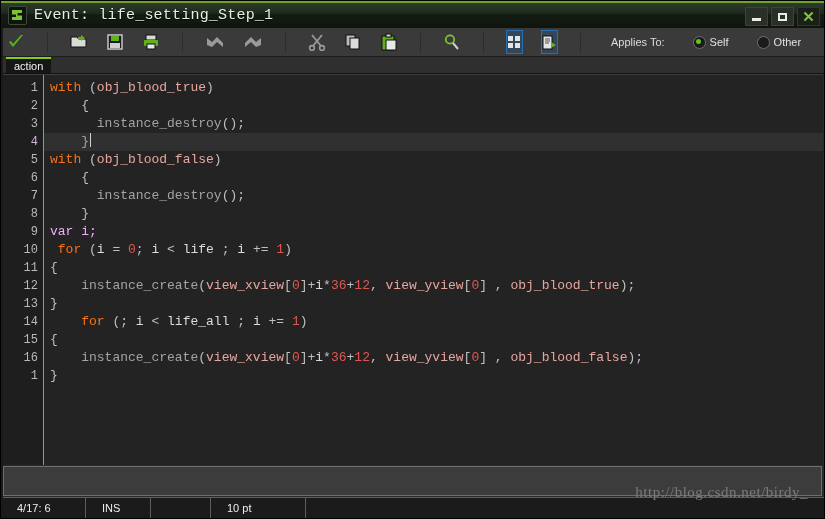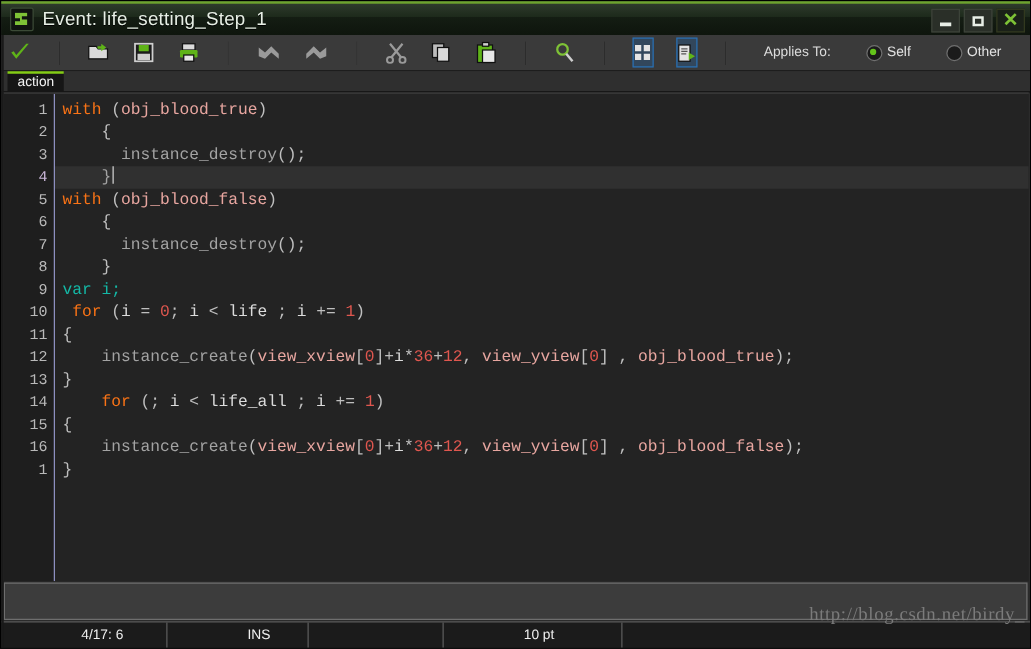--- a/index.html
+++ b/index.html
@@ -28,21 +28,21 @@
     background:#101410;border:1px solid #3b4a36;border-radius:2px;
     position:relative;flex:0 0 auto;
   }
   .title-icon:before{
     content:"";position:absolute;left:3px;top:3px;width:10px;height:10px;
     background:#7ec236;
     clip-path:polygon(0 0,100% 0,100% 30%,55% 30%,55% 55%,100% 55%,100% 100%,0 100%,0 70%,40% 70%,40% 45%,0 45%);
   }
   .title-text{
     color:#e7efe5;font-size:15px;letter-spacing:.2px;
-    font-family:Liberation Sans, sans-serif;
+    font-family:Liberation Mono, monospace;
     text-shadow:0 1px 0 #000;
   }
   .win-buttons{position:absolute;right:4px;top:4px;display:flex;gap:3px;}
   .winbtn{
     width:21px;height:17px;background:#2a2f28;border:1px solid #3c4339;
     display:flex;align-items:center;justify-content:center;
   }
   .winbtn.close{background:#1a2018;border-color:#32391f;}
   .gl-min{width:9px;height:3px;background:#e8eee6;margin-top:6px;}
   .gl-max{width:9px;height:8px;border:2px solid #e8eee6;box-sizing:border-box;}
@@ -110,21 +110,21 @@
     flex:1 1 auto;padding-top:4px;position:relative;
     font-family:"Liberation Mono","DejaVu Sans Mono",monospace;
     font-size:13px;
   }
   .cl{
     height:18px;line-height:18px;white-space:pre;
     padding-left:6px;color:#d8d8d8;
   }
   .cl.cur{background:#303030;}
   .k-stmt{color:#f97316;}      
-  .k-res{color:#14b8a6;}       
+  .k-res{color:#f0abfc;}       
   .res{color:#e8a6a0;}         
   .fn{color:#a3a3a3;}          
   .num{color:#e0574f;}         
   .punc{color:#bfbfbf;}
   .var{color:#dcdcdc;}
   .builtin{color:#e8a6a0;}
   .caret{
     display:inline-block;width:1px;height:14px;background:#cfcfcf;
     vertical-align:-2px;margin-left:1px;
   }
@@ -138,29 +138,29 @@
   .statusbar{
     flex:0 0 21px;height:21px;background:#1b1b1b;
     display:flex;align-items:stretch;
     border-top:1px solid #5c5c5c;
     box-sizing:border-box;position:relative;
   }
   .sb-cell{
     display:flex;align-items:center;color:#efefef;font-size:11px;
     border-right:1px solid #5c5c5c;
     padding:0 6px;box-sizing:border-box;
-    font-family:"Liberation Sans",sans-serif;white-space:nowrap;margin-left:48px;
+    font-family:"Liberation Sans",sans-serif;white-space:nowrap;
   }
   .sb-pos{width:85px;padding-left:16px;}
   .sb-ins{width:65px;padding-left:16px;}
   .sb-blank{width:60px;}
   .sb-size{width:95px;padding-left:16px;}
   .sb-rest{flex:1 1 auto;border-right:none;}
   .watermark{
-    position:absolute;right:4px;bottom:17px;
+    position:absolute;right:16px;bottom:17px;
     color:#7b7b7b;font-size:15px;letter-spacing:.5px;
     font-family:"Liberation Serif",serif;
     white-space:nowrap;pointer-events:none;
   }
   
   .leftedge{position:absolute;left:0;top:27px;bottom:0;width:2px;background:#1a1a1a;}
 </style>
 </head>
 <body>
 

